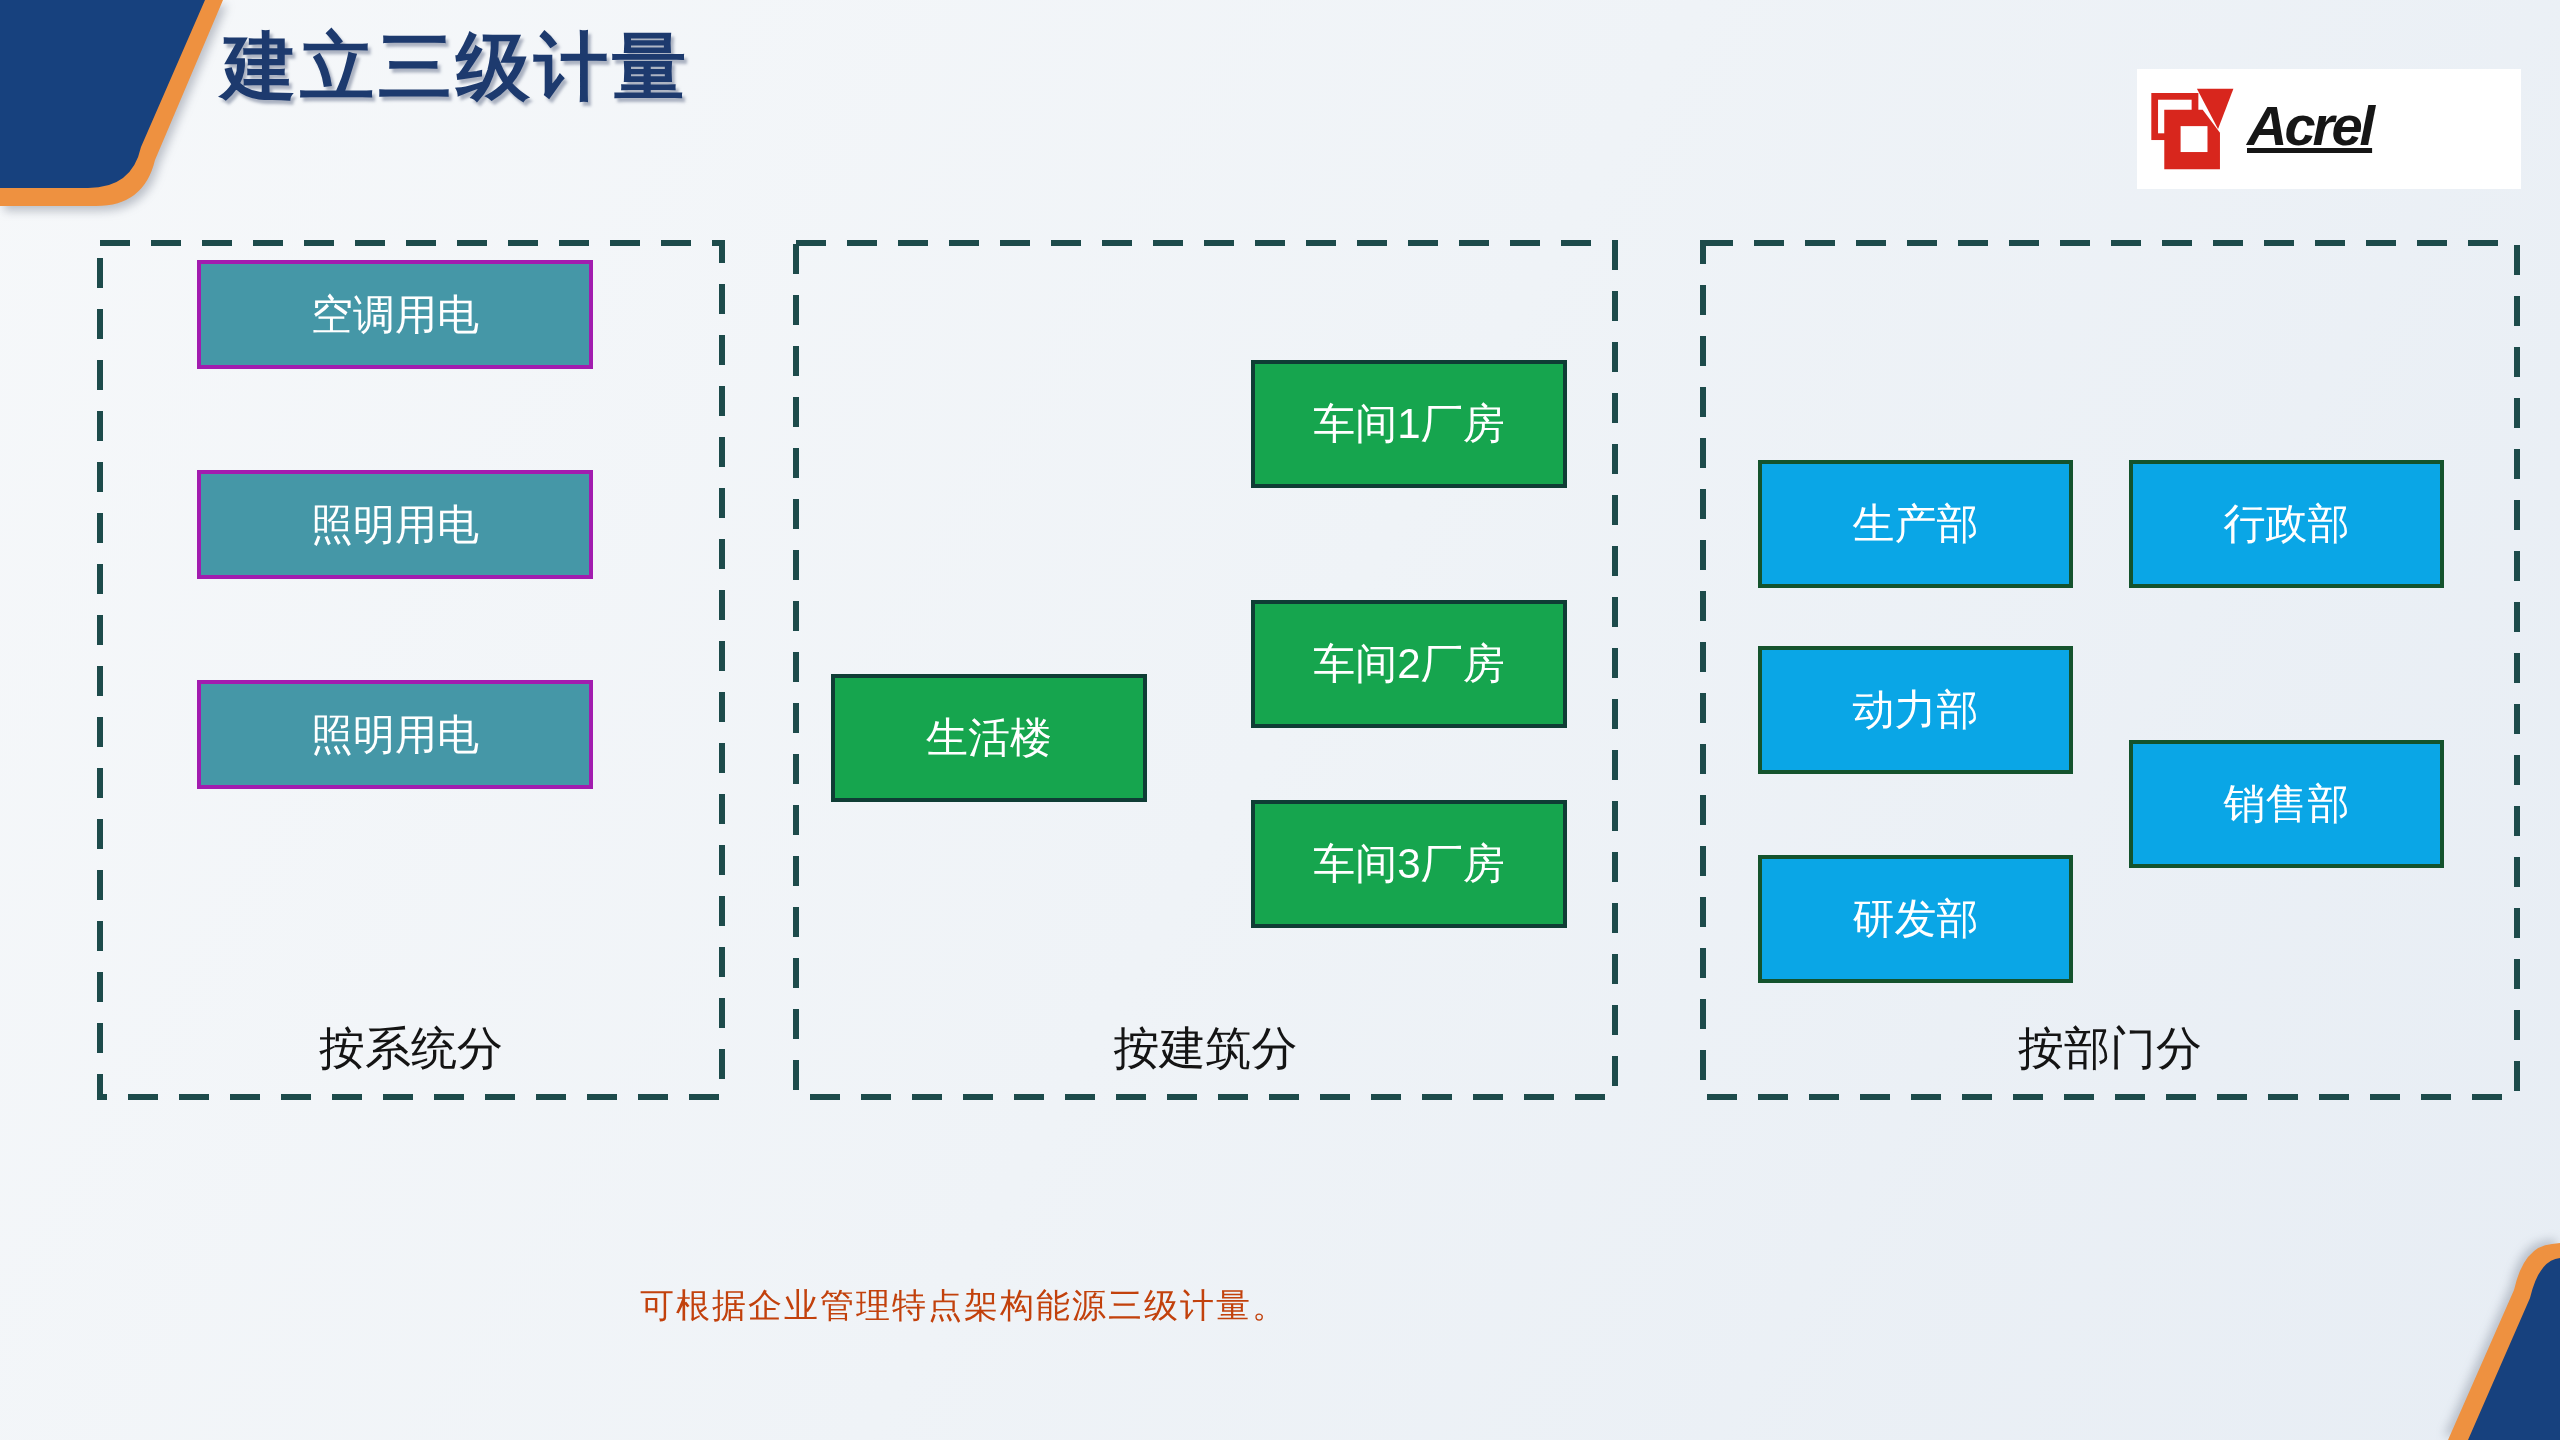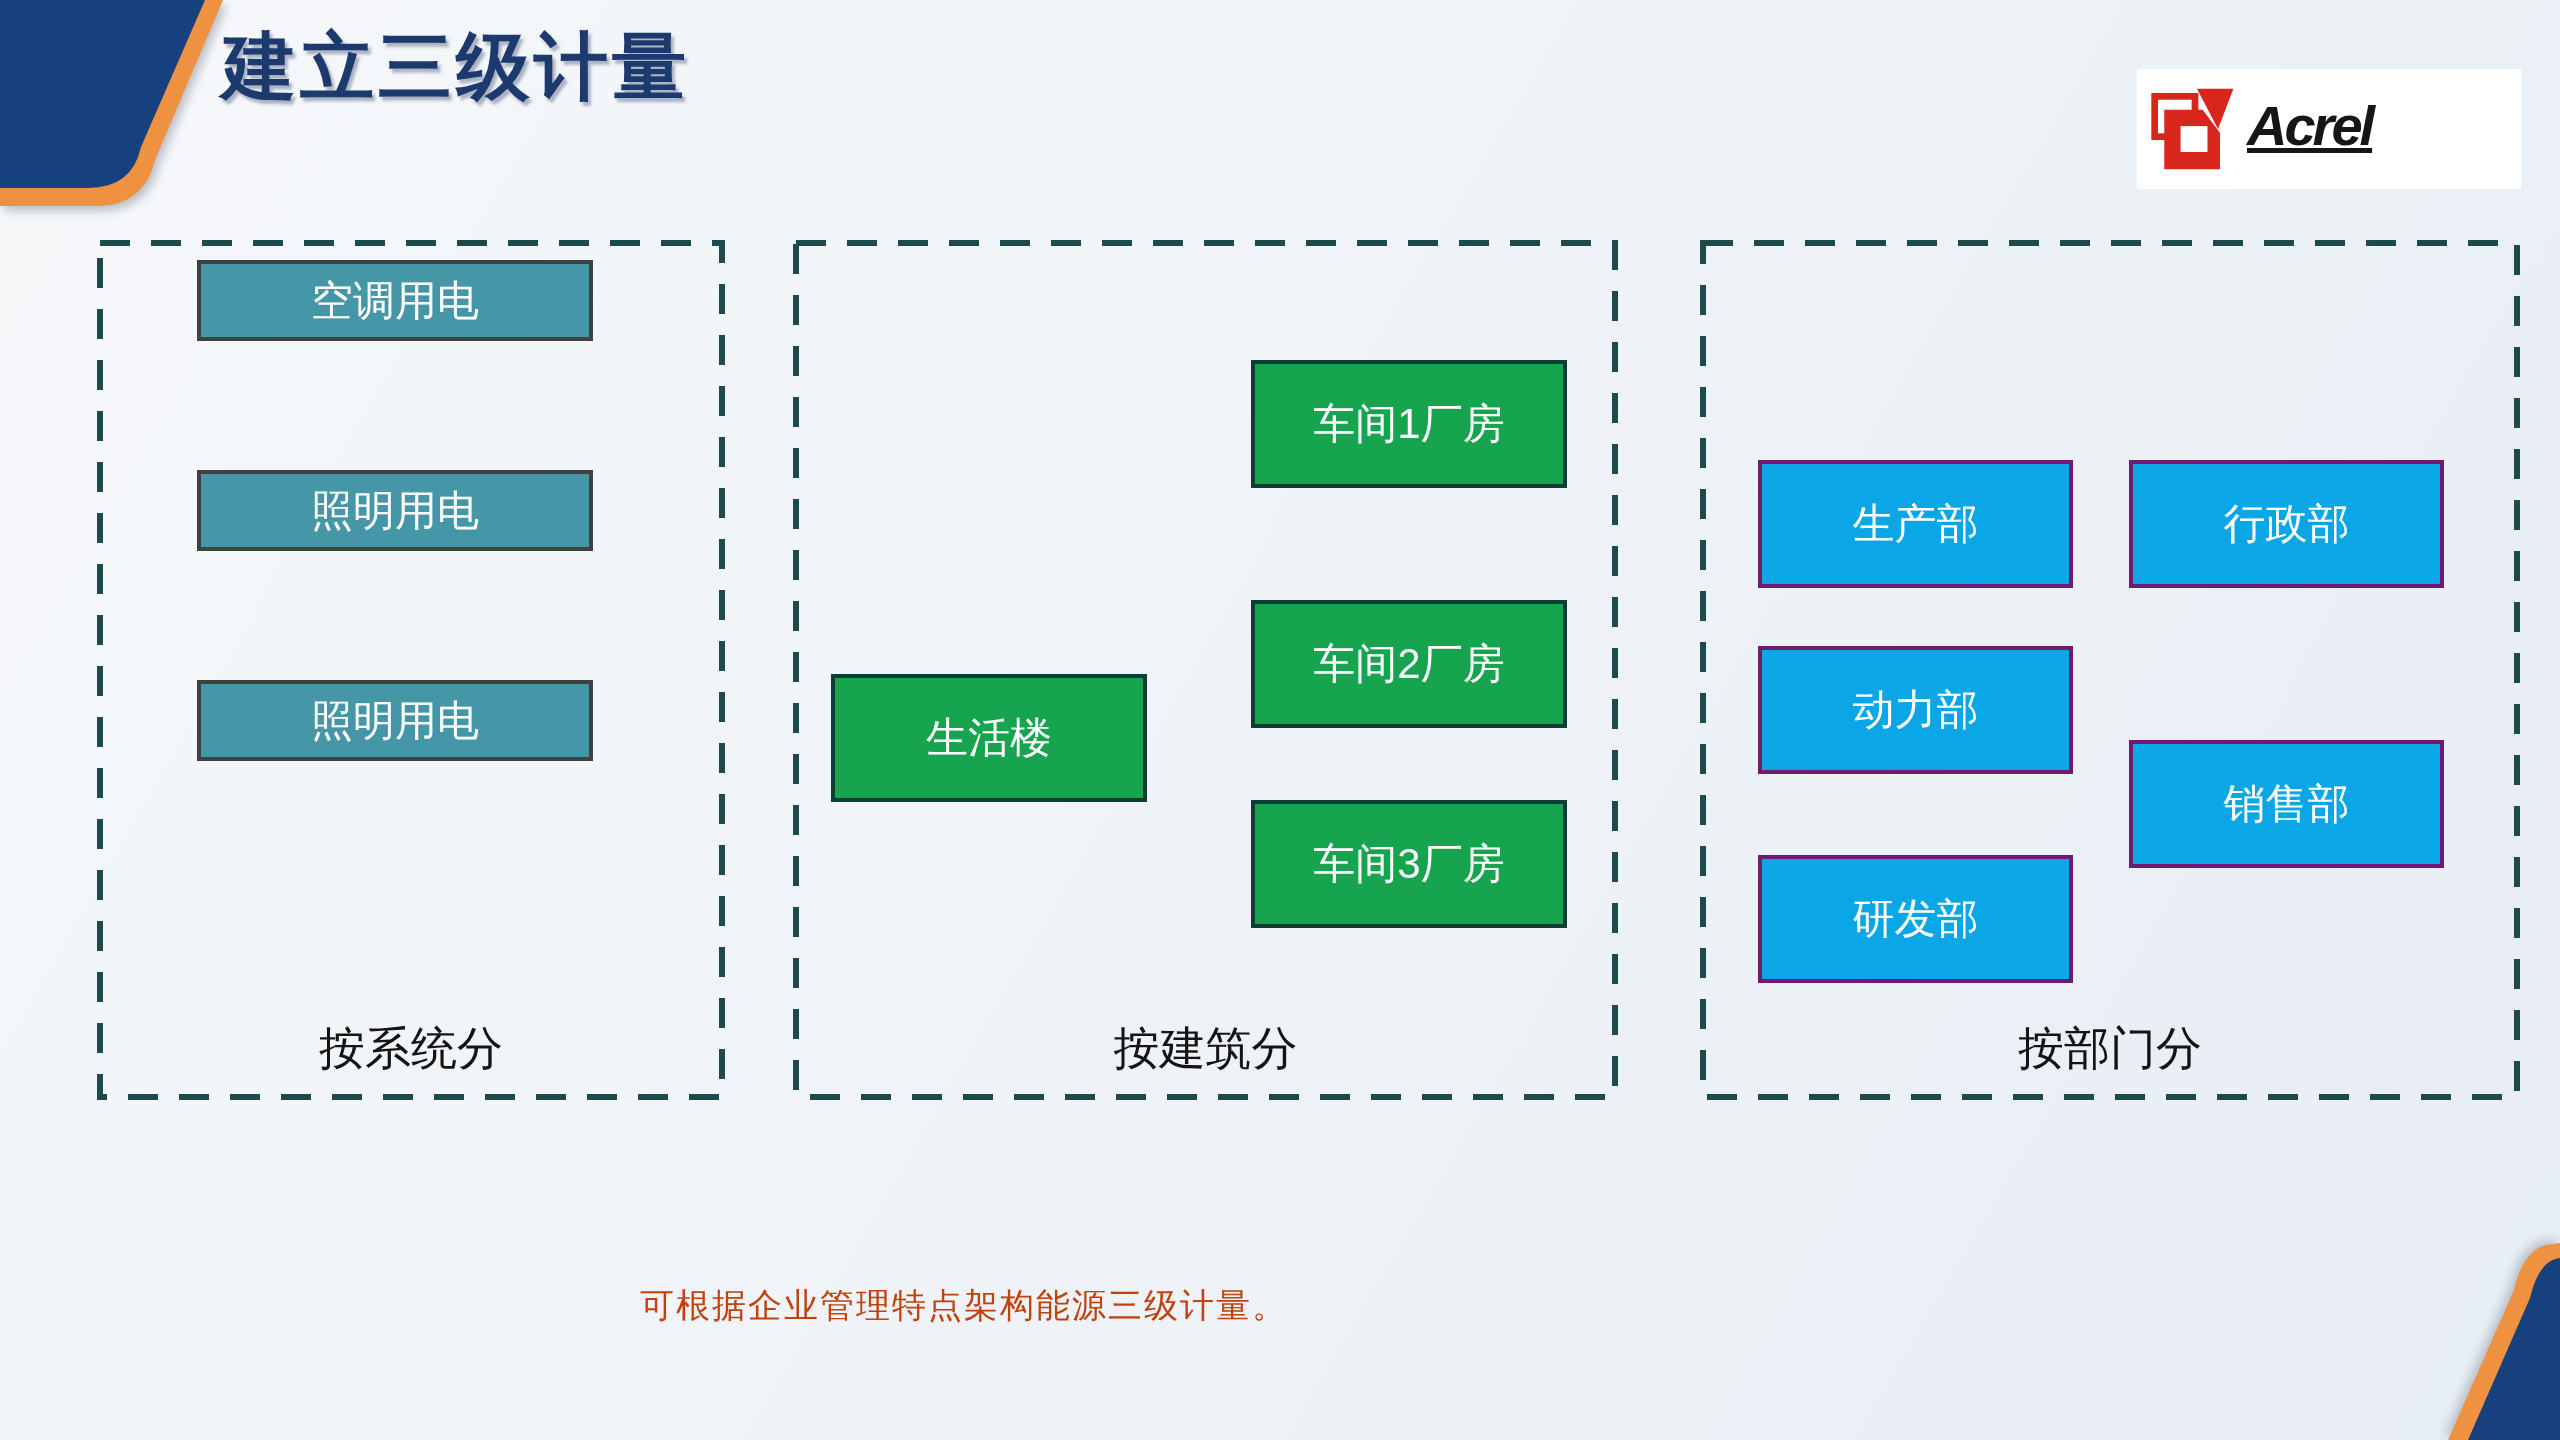--- a/index.html
+++ b/index.html
@@ -34,29 +34,29 @@
   .panel > svg.dash{position:absolute;left:0;top:0;}
   .panel-label{
     position:absolute;bottom:24px;left:0;width:100%;text-align:center;
     font-size:46px;line-height:56px;color:#141414;
   }
   
   .node{
     position:absolute;display:flex;align-items:center;justify-content:center;
     color:#ffffff;font-size:42px;box-sizing:border-box;
   }
-  .node.teal{background:#4597a7;border:4px solid #404040;width:396px;height:81px;left:100px;}
+  .node.teal{background:#4597a7;border:4px solid #a21caf;width:396px;height:109px;left:100px;}
   #sys-1{top:20px}#sys-2{top:230px}#sys-3{top:440px}#sys-4{top:622px}
   .node.green{background:#16a54e;border:4px solid #0f3d35;width:316px;height:128px;}
   #bld-1{left:38px;top:224px}
   #bld-2{left:38px;top:434px}
   #bld-3{left:458px;top:120px}
   #bld-4{left:458px;top:360px}
   #bld-5{left:458px;top:560px}
-  .node.blue{background:#0aa6e6;border:4px solid #701a75;width:315px;height:128px;}
+  .node.blue{background:#0aa6e6;border:4px solid #14532d;width:315px;height:128px;}
   #dep-1{left:58px;top:220px}
   #dep-2{left:429px;top:220px}
   #dep-3{left:58px;top:406px}
   #dep-4{left:429px;top:500px}
   #dep-5{left:58px;top:615px}
   
   #caption{position:absolute;left:640px;top:1283px;font-size:34px;color:#c2410c;letter-spacing:2px;}
 </style>
 </head>
 <body>

